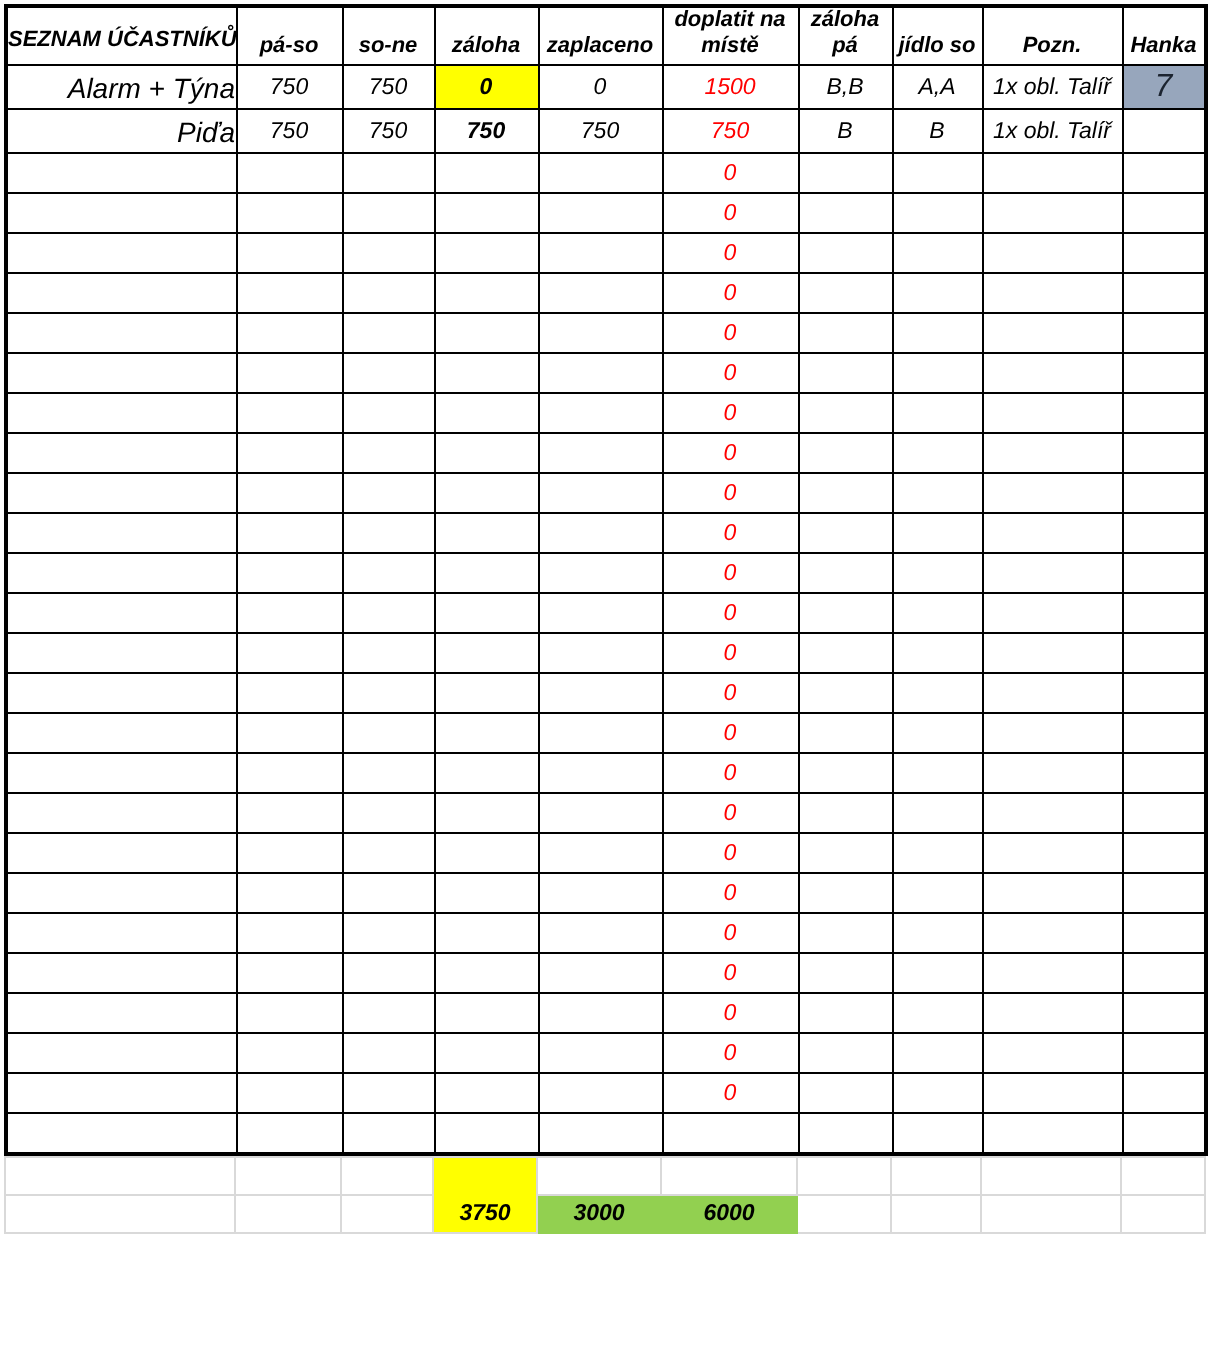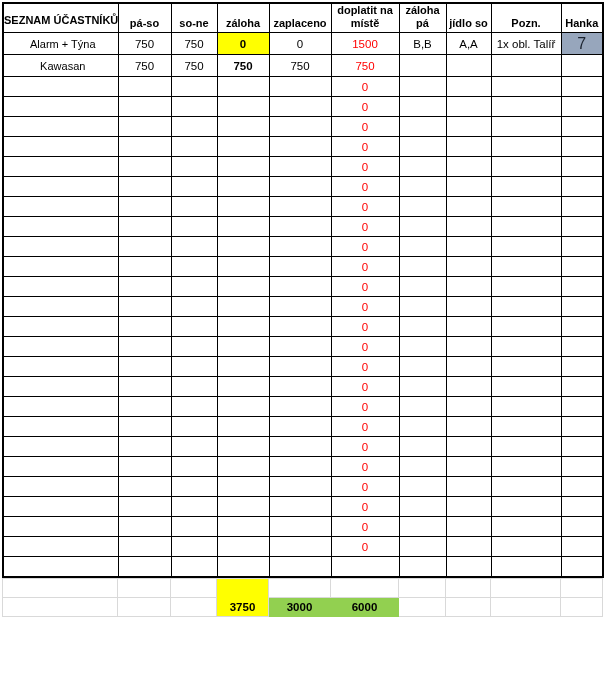--- a/index.html
+++ b/index.html
@@ -3,33 +3,33 @@
 <meta charset="utf-8">
 <style>
   :root{
     --yellow:#FFFF00; --red-bg:#FF0000; --red-text:#FF0000; --dark-red-text:#A50000;
     --blue-gray-bg:#97A6BC; --pokoj-text:#1C2430; --green-bg:#92D050;
     --gridline:#D9D9D9; --border:#000000; --text:#000000;
   }
   html,body{margin:0;padding:0;background:#fff;}
   body{width:604px;font-family:"Liberation Sans",sans-serif;color:var(--text);}
   .sheet{width:604px;height:679px;box-sizing:border-box;padding:2px 0 0 2px;background:#fff;overflow:hidden;}
-  table{border-collapse:collapse;table-layout:fixed;width:600px;}
+  table{border-collapse:collapse;table-layout:fixed;width:600px;font-style:italic;}
   .main{border:2px solid var(--border);}
   .main th,.main td{
     border:1.5px solid var(--border);
     padding:0; overflow:hidden; white-space:nowrap;
     font-size:11.5px; text-align:center; vertical-align:middle; color:var(--text);
   }
   .main thead tr{height:28px;}
   .main th{font-weight:bold; font-size:11px; white-space:normal; line-height:1.15; vertical-align:bottom; padding-bottom:3px;}
   .main th.col-name{white-space:nowrap; padding-bottom:6px;}
   tr.participant{height:22px;}
   tr.filler{height:20px;}
-  td.col-name{text-align:center; padding-left:4px; font-size:11px;}
+  td.col-name{text-align:right; padding-left:4px; font-size:14px;}
   td.col-zaloha{font-weight:bold;}
   td.col-doplatit{color:var(--red-text);}
   td.bg-yellow{background:var(--yellow);}
   td.bg-red{background:var(--red-bg); color:var(--dark-red-text) !important;}
   td.bg-bluegray{background:var(--blue-gray-bg); font-size:16px; color:var(--pokoj-text);}
   
   .totals td{border:1px solid var(--gridline); padding:0; font-size:11.5px; text-align:center; vertical-align:middle; overflow:hidden;}
   .totals tr{height:19px;margin-left:48px;}
   td.total-yellow{background:var(--yellow); font-weight:bold; vertical-align:bottom; padding-bottom:3px;}
   td.total-green{background:var(--green-bg); font-weight:bold; border-color:var(--green-bg);}
@@ -73,29 +73,29 @@
           <td class="col-so_ne">750</td>
           <td class="col-zaloha bg-yellow">0</td>
           <td class="col-zaplaceno">0</td>
           <td class="col-doplatit">1500</td>
           <td class="col-jidlo_pa">B,B</td>
           <td class="col-jidlo_so">A,A</td>
           <td class="col-pozn">1x obl. Talíř</td>
           <td class="col-pokoj bg-bluegray">7</td>
         </tr>
         <tr class="participant">
-          <td class="col-name">Kawasan</td>
+          <td class="col-name">Piďa</td>
           <td class="col-pa_so">750</td>
           <td class="col-so_ne">750</td>
           <td class="col-zaloha">750</td>
           <td class="col-zaplaceno">750</td>
           <td class="col-doplatit">750</td>
-          <td class="col-jidlo_pa"></td>
-          <td class="col-jidlo_so"></td>
-          <td class="col-pozn"></td>
+          <td class="col-jidlo_pa">B</td>
+          <td class="col-jidlo_so">B</td>
+          <td class="col-pozn">1x obl. Talíř</td>
           <td class="col-pokoj"></td>
         </tr>
         <tr class="filler">
           <td class="col-name"></td>
           <td class="col-pa_so"></td>
           <td class="col-so_ne"></td>
           <td class="col-zaloha"></td>
           <td class="col-zaplaceno"></td>
           <td class="col-doplatit">0</td>
           <td class="col-jidlo_pa"></td>

